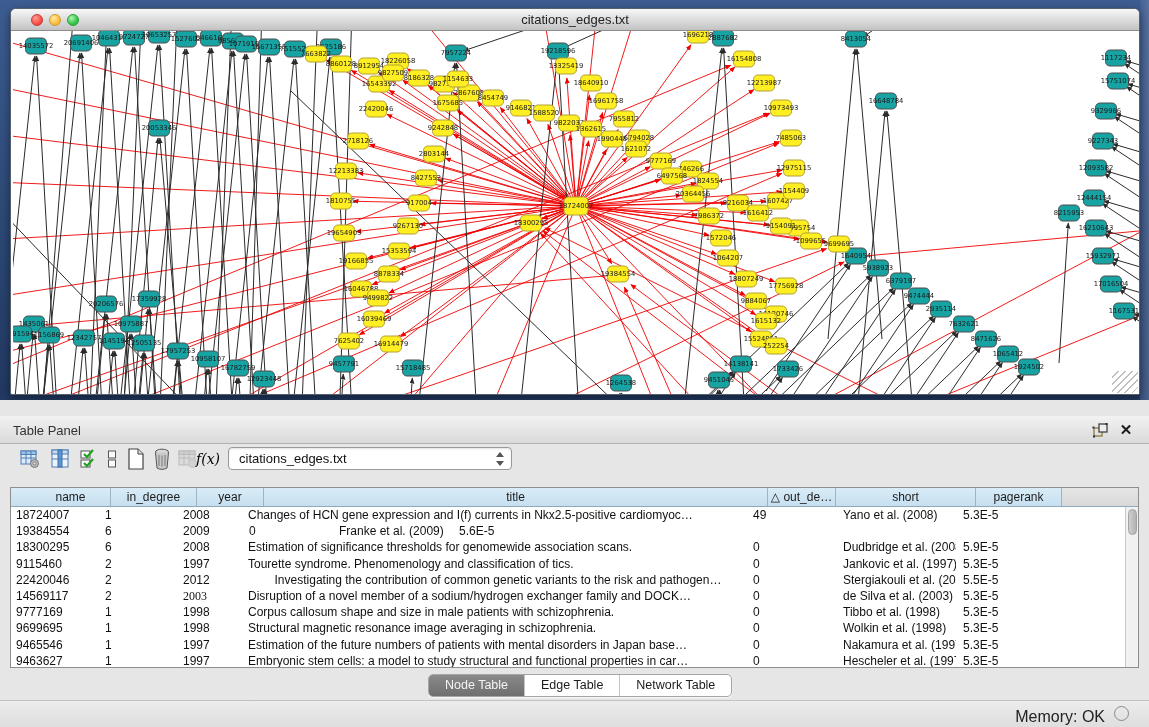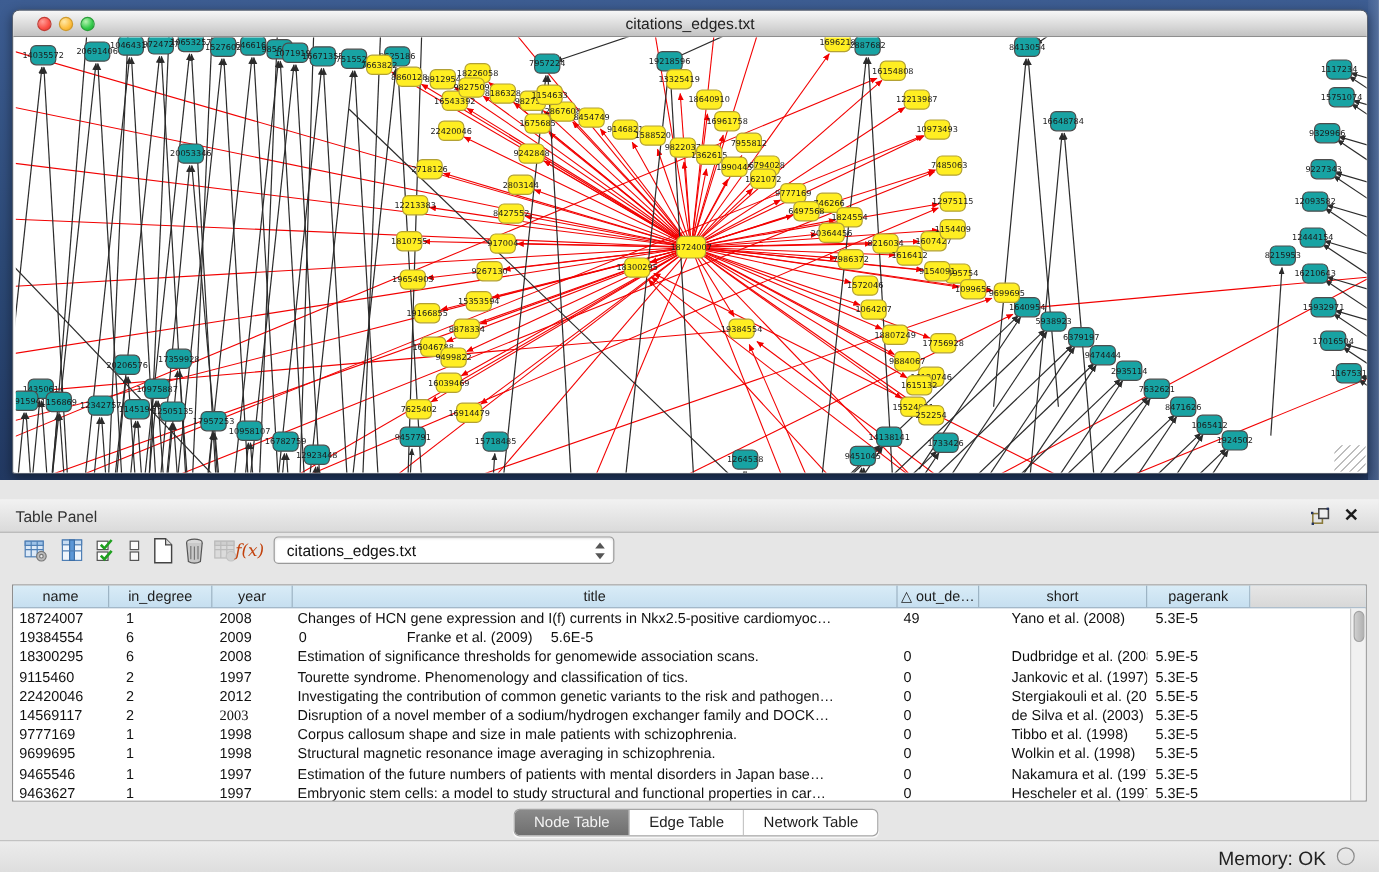--- a/index.html
+++ b/index.html
@@ -30,21 +30,21 @@
   .table-panel{position:absolute;left:0;top:400px;width:1149px;height:327px;background:#e6e6e6;}
   .panel-header{position:absolute;left:0;top:16px;width:100%;height:28px;
     background:linear-gradient(180deg,#f2f2f2,#dadada);border-bottom:1px solid #b2b2b2;}
   .panel-title{position:absolute;left:13px;top:7px;font-size:13px;color:#333;}
   .ph-icon{position:absolute;top:6px;width:18px;height:16px;cursor:pointer;}
   .ph-float{right:40px;}
   .ph-close{right:14px;font-size:15px;font-weight:bold;color:#1b1b1b;line-height:16px;text-align:center;}
   
   .toolbar{position:absolute;left:0;top:40px;width:100%;height:38px;}
   .tbtn{position:absolute;top:6px;width:24px;height:26px;display:flex;align-items:center;justify-content:center;cursor:pointer;}
-  .fx{font-family:"DejaVu Serif","Liberation Serif",serif;font-style:italic;font-size:14px;color:#c2410c;}
+  .fx{font-family:"DejaVu Serif","Liberation Serif",serif;font-style:italic;font-size:14px;color:#000000;}
   .combo{position:absolute;left:228px;top:7px;width:284px;height:23px;background:#fff;
     border:1px solid #9a9a9a;border-radius:4px;box-shadow:inset 0 1px 2px rgba(0,0,0,.12);
     font-size:13px;color:#111;line-height:21px;padding-left:10px;cursor:pointer;}
   .combo .stepper{position:absolute;right:7px;top:3px;width:9px;height:16px;}
   .combo .stepper:before,.combo .stepper:after{content:"";position:absolute;left:1px;border-left:4px solid transparent;border-right:4px solid transparent;}
   .combo .stepper:before{top:1px;border-bottom:5px solid #555;}
   .combo .stepper:after{bottom:1px;border-top:5px solid #555;}
   
   .dtable{position:absolute;left:10px;top:87px;width:1129px;height:181px;
     border:1px solid #8e8e8e;background:#fff;}
@@ -661,21 +661,21 @@
     </span>
     <span class="tbtn fx" style="left:196px">f(x)</span>
     <div class="combo">
       <span>citations_edges.txt</span>
       <span class="stepper"></span>
     </div>
   </div>
 
   <div class="dtable">
     <div class="thead" id="thead">
-        <div class="th" style="width: 80px;">name</div>
+        <div class="th" style="width: 80px; margin-left: 20px;">name</div>
         <div class="th" style="width: 86px;">in_degree</div>
         <div class="th" style="width: 67px;">year</div>
         <div class="th" style="width: 504px;">title</div>
         <div class="th" style="width: 68px;">△ out_de…</div>
         <div class="th" style="width: 140px;">short</div>
         <div class="th" style="width: 86px;">pagerank</div>
         <div class="th fill"></div>
       </div>
     <div class="tbody" id="tbody">
         <div class="tr">
@@ -710,21 +710,21 @@
           <div class="td" style="width: 67px; padding-left: 6px;">1997</div>
           <div class="td" style="width: 504px; padding-left: 4px;">Tourette syndrome. Phenomenology and classification of tics.</div>
           <div class="td" style="width: 68px; padding-left: 5px;">0</div>
           <div class="td" style="width: 140px; padding-left: 27px;">Jankovic et al. (1997)</div>
           <div class="td" style="width: 86px; padding-left: 7px;">5.3E-5</div>
         </div>
         <div class="tr">
           <div class="td" style="width: 80px; padding-left: 5px;">22420046</div>
           <div class="td" style="width: 86px; padding-left: 14px;">2</div>
           <div class="td" style="width: 67px; padding-left: 6px;">2012</div>
-          <div class="td" style="width: 504px; padding-left: 4px;">Investigating the contribution of common genetic variants to the risk and pathogen…</div>
+          <div class="td" style="width: 504px; padding-left: 4px; text-align: center;">Investigating the contribution of common genetic variants to the risk and pathogen…</div>
           <div class="td" style="width: 68px; padding-left: 5px;">0</div>
           <div class="td" style="width: 140px; padding-left: 27px;">Stergiakouli et al. (2012)</div>
           <div class="td" style="width: 86px; padding-left: 7px;">5.5E-5</div>
         </div>
         <div class="tr">
           <div class="td" style="width: 80px; padding-left: 5px;">14569117</div>
           <div class="td" style="width: 86px; padding-left: 14px;">2</div>
           <div class="td" style="width: 67px; padding-left: 6px; font-family: Liberation Serif, serif;">2003</div>
           <div class="td" style="width: 504px; padding-left: 4px;">Disruption of a novel member of a sodium/hydrogen exchanger family and DOCK…</div>
           <div class="td" style="width: 68px; padding-left: 5px;">0</div>

